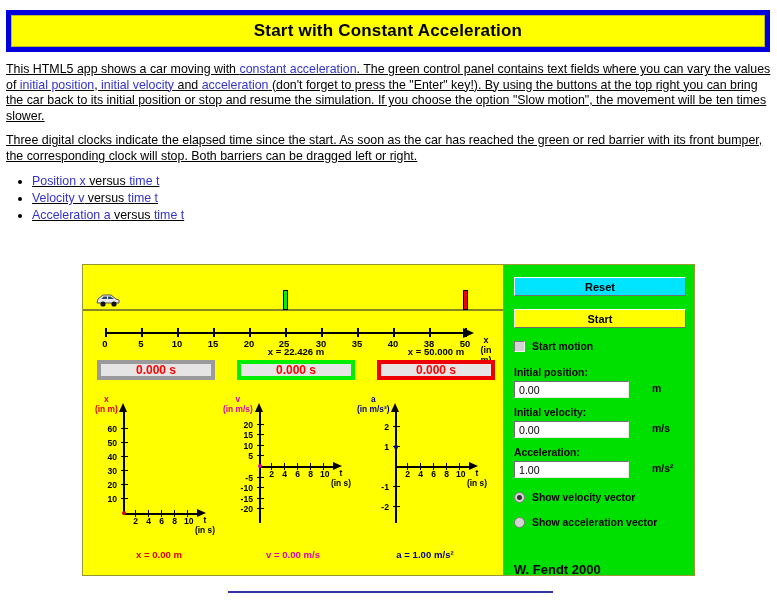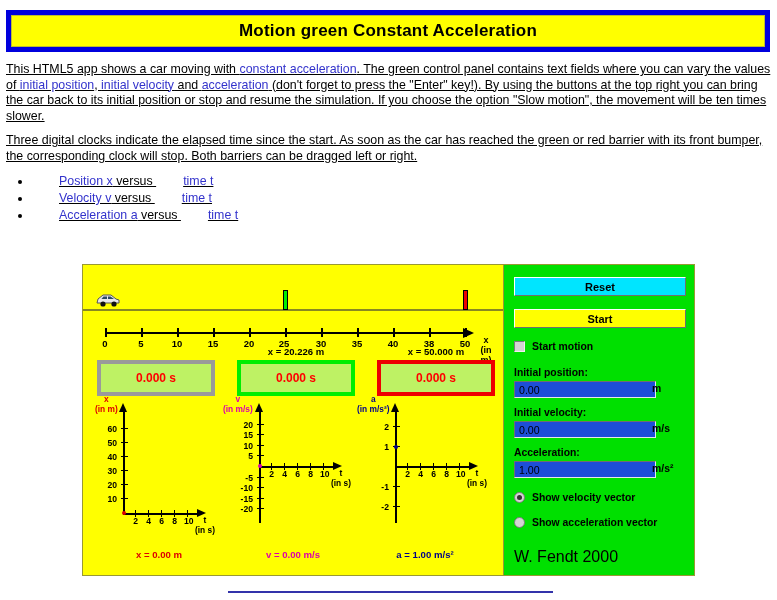--- a/index.html
+++ b/index.html
@@ -28,21 +28,21 @@
     font-size: 17px; font-weight: bold; color: #000000;
     letter-spacing: 0.2px;
   }
 
   
   .body-copy { position: absolute; left: 6px; top: 62px; width: 765px; text-decoration: underline; }
   .para { font-size: 12.4px; line-height: 15.5px; color: #000; margin: 0 0 9px 0; }
   .lnk { color: #3333cc; }
   ul.diagram-list { margin: 2px 0 0 0; padding-left: 26px; }
   ul.diagram-list li { font-size: 12.4px; line-height: 17px; color: #000; }
-  ul.diagram-list li span.lnk { color: #3333cc; margin-left: 27px; }
+  ul.diagram-list li span.lnk { color: #3333cc; }
 
   
   .applet {
     position: absolute; left: 82px; top: 264px;
     width: 613px; height: 312px;
     border: 1px solid #999933;
     background: #ffff00;
     display: flex;
   }
   .stage { position: relative; width: 420px; height: 310px; background: #ffff00; }
@@ -83,23 +83,23 @@
     position: absolute; top: 11px; font-size: 9.5px; font-weight: bold; color: #000;
     transform: translateX(-50%); white-space: nowrap;
   }
   .ruler-unit {
     position: absolute; left: 372px; top: 8px; font-size: 9px; font-weight: bold;
     color: #000; line-height: 10px; text-align: center;
   }
 
   
   .clock {
-    position: absolute; top: 95px; width: 118px; height: 36px;
+    position: absolute; top: 95px; width: 118px; height: 20px;
     border-width: 4px; border-style: solid;
-    background: #bef264; display: flex; align-items: center; justify-content: center;
+    background: #e5e5e5; display: flex; align-items: center; justify-content: center;
   }
   .clock .readout { color: #ff0000; font-size: 12px; font-weight: bold; }
   .clock.c1 { left: 14px;  border-color: #9a9a9a; }
   .clock.c2 { left: 154px; border-color: #00ee00; }
   .clock.c3 { left: 294px; border-color: #ee0000; }
   .barrier-pos {
     position: absolute; top: 81px; font-size: 9.5px; font-weight: bold; color: #000;
     width: 126px; text-align: center;
   }
   .barrier-pos.bp2 { left: 150px; }
@@ -170,46 +170,46 @@
     border: 1px solid #7a7a7a; margin-right: 7px; flex: none;
     display: flex; align-items: center; justify-content: center;
   }
   .radio .pip { width: 5px; height: 5px; border-radius: 50%; background: #333; }
   .opt-label { font-size: 10.4px; font-weight: bold; color: #000; white-space: nowrap; }
 
   .field-label {
     position: absolute; left: 10px; font-size: 10.4px; font-weight: bold; color: #000;
   }
   .field-input {
-    position: absolute; left: 10px; width: 142px; height: 17px;
-    background: #1d4ed8; border: 1px solid #6f6f6f; border-right-color:#e8e8e8; border-bottom-color:#e8e8e8;
+    position: absolute; left: 10px; width: 115px; height: 17px;
+    background: #ffffff; border: 1px solid #6f6f6f; border-right-color:#e8e8e8; border-bottom-color:#e8e8e8;
     font-family: "Liberation Sans", sans-serif; font-size: 10.6px; color: #000;
     padding: 0 4px; outline: none;
   }
   .unit {
     position: absolute; font-size: 10.4px; font-weight: bold; color: #000;
   }
   .credit {
-    position: absolute; left: 10px; top: 283px;
-    font-size: 16px; font-weight: normal; color: #000;
+    position: absolute; left: 10px; top: 297px;
+    font-size: 13px; font-weight: bold; color: #000;
   }
 
   .bottom-rule {
     position: absolute; left: 228px; top: 591px; width: 325px; height: 2px;
     background: #3333aa;
   }
 </style>
 </head>
 <body>
 
 <div class="page">
 
   <div class="title-banner">
     <div class="title-inner">
-      <div class="title-text">Motion green Constant Acceleration</div>
+      <div class="title-text">Start with Constant Acceleration</div>
     </div>
   </div>
 
   <div class="body-copy">
     <p class="para"><span>This HTML5 app shows a car moving with </span><span class="lnk">constant acceleration</span><span>. The green control panel contains text fields where you can vary the values of </span><span class="lnk">initial position</span><span>, </span><span class="lnk">initial velocity</span><span> and </span><span class="lnk">acceleration</span><span> (don't forget to press the "Enter" key!). By using the buttons at the top right you can bring the car back to its initial position or stop and resume the simulation. If you choose the option "Slow motion", the movement will be ten times slower.</span></p>
 
     <p class="para">Three digital clocks indicate the elapsed time since the start. As soon as the car has reached the green or red barrier with its front bumper, the corresponding clock will stop. Both barriers can be dragged left or right.</p>
 
 
     <ul class="diagram-list">
@@ -261,21 +261,21 @@
         <div class="rtick" style="left:324px"></div> 
           <div class="rlabel" style="left:324px">38</div>
         <div class="rtick" style="left:360px"></div> 
           <div class="rlabel" style="left:360px">50</div>
         <div class="ruler-unit">
           <div>x</div>
           <div>(in m)</div>
         </div>
       </div>
 
-      <div class="barrier-pos bp2">x = 20.226 m</div>
+      <div class="barrier-pos bp2">x = 22.426 m</div>
       <div class="barrier-pos bp3">x = 50.000 m</div>
 
       <div class="clock c1">
         <span class="readout">0.000 s</span>
       </div>
       <div class="clock c2">
         <span class="readout">0.000 s</span>
       </div>
       <div class="clock c3">
         <span class="readout">0.000 s</span>

